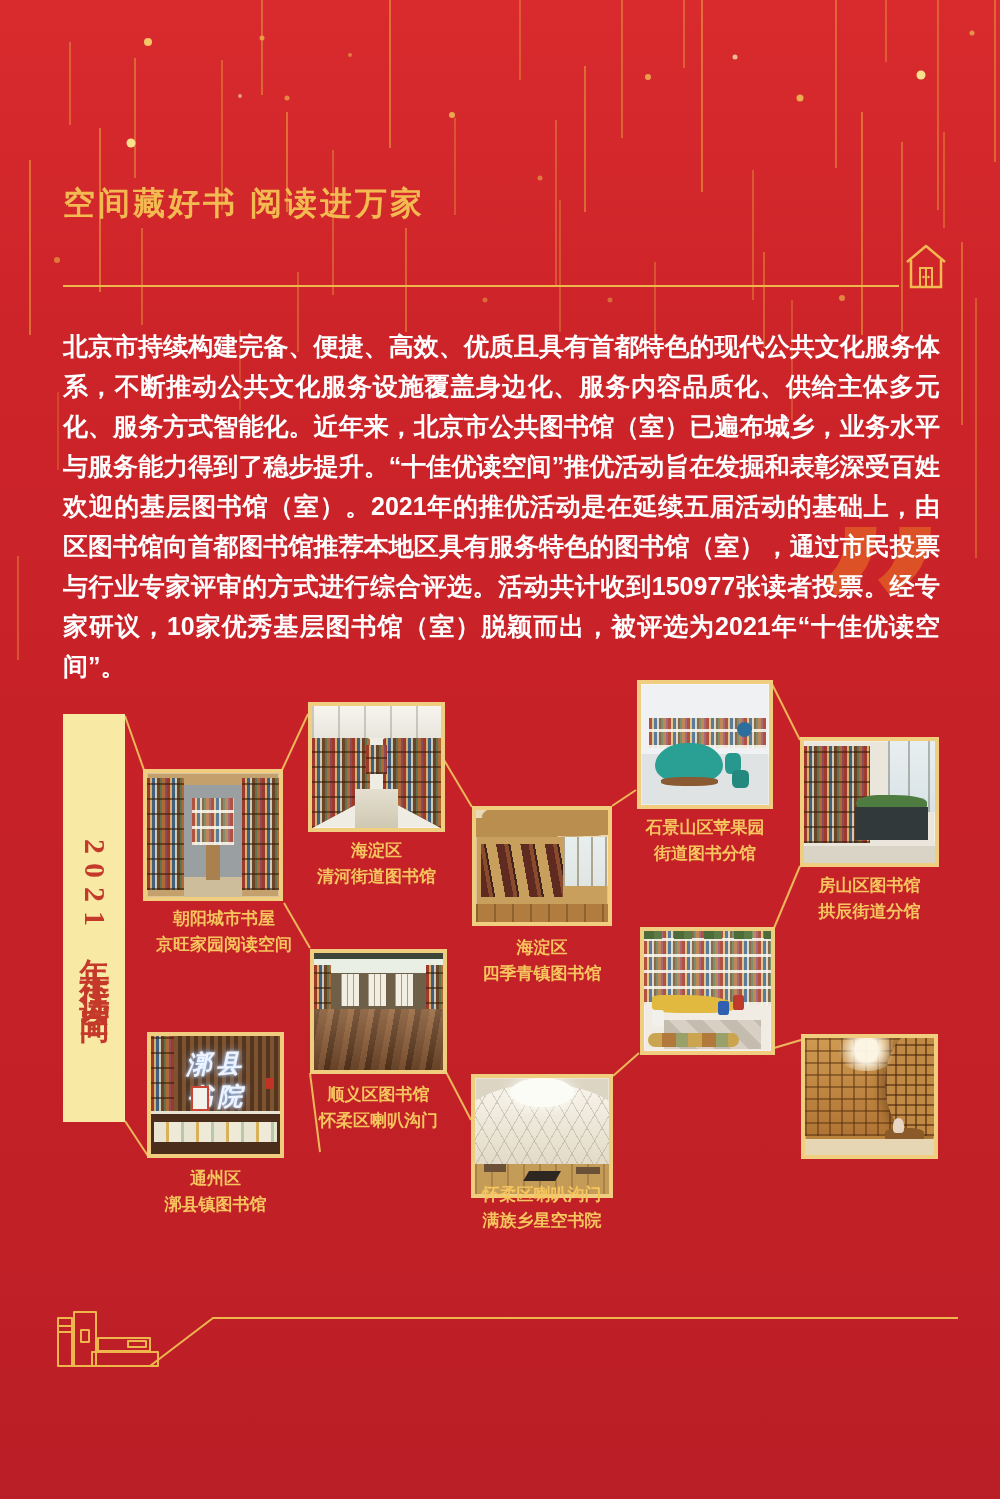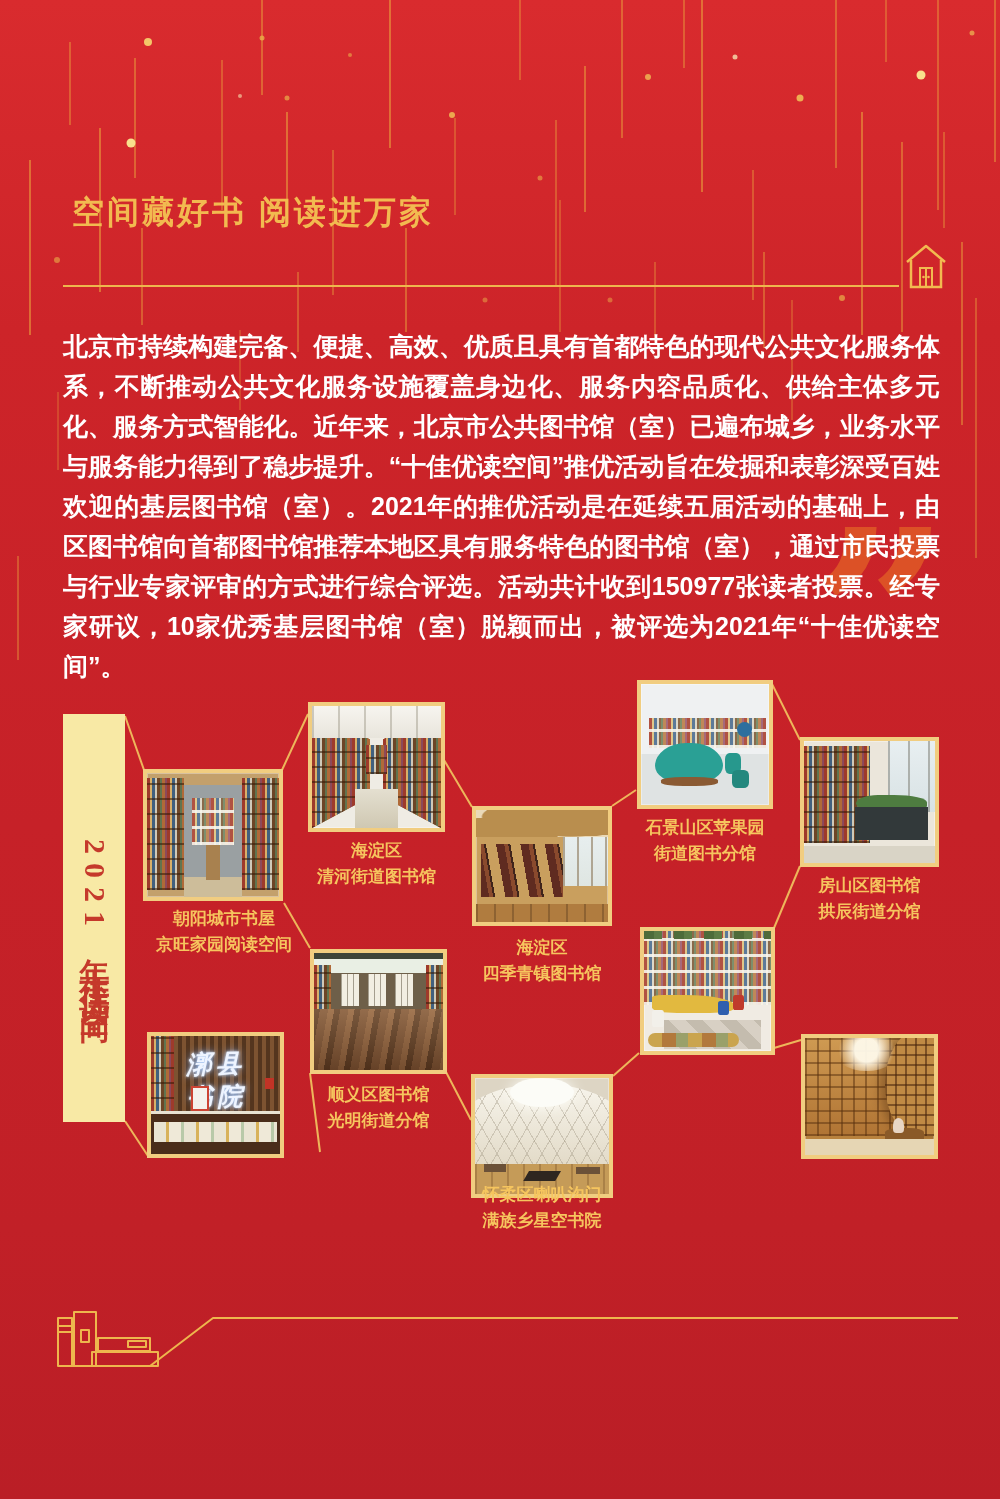--- a/index.html
+++ b/index.html
@@ -4,21 +4,21 @@
 <style>
   html,body{margin:0;padding:0;background:#7e151b;}
   .poster{
     position:relative;width:1000px;height:1499px;overflow:hidden;
     background:linear-gradient(180deg,#d92b2e 0%,#cd2429 22%,#c62128 55%,#c12027 82%,#ba1e26 100%);
     font-family:"Liberation Sans",sans-serif;
   }
   .streaks,.connectors{position:absolute;left:0;top:0;width:100%;height:100%;pointer-events:none;}
   .streaks{z-index:0}
   .connectors{z-index:1}
-  .title{position:absolute;left:63px;top:182px;margin:9px;font-size:32px;font-weight:bold;
+  .title{position:absolute;left:63px;top:182px;margin:0;font-size:32px;font-weight:bold;
     color:#f2ba50;letter-spacing:3px;z-index:2}
   .subtitle{position:absolute;left:63px;top:228px;margin:0;font-size:32px;font-weight:bold;
     color:#f2ba50;letter-spacing:1px;z-index:2}
   .rule{position:absolute;left:63px;top:285px;width:836px;height:2px;background:#eeb64d;z-index:2}
   .house{position:absolute;left:899px;top:240px;z-index:2}
   .intro{position:absolute;left:63px;top:326px;width:877px;margin:0;font-size:25px;line-height:40px;
     font-weight:bold;color:#ffffff;text-align:justify;z-index:3}
   .quote{position:absolute;left:812px;top:498px;font-family:"DejaVu Serif",serif;font-weight:bold;
     font-size:240px;line-height:1;color:#dc5126;z-index:2}
   .banner{position:absolute;left:63px;top:714px;width:62px;height:408px;background:#f8e9a5;
@@ -337,21 +337,23 @@
 京旺家园阅读空间</div>
   <div class="cap" style="left:288px;top:838px;width:177px">海淀区
 清河街道图书馆</div>
   <div class="cap" style="left:780px;top:873px;width:179px">房山区图书馆
 拱辰街道分馆</div>
   <div class="cap" style="left:617px;top:815px;width:176px">石景山区苹果园
 街道图书分馆</div>
   <div class="cap" style="left:452px;top:935px;width:180px">海淀区
 四季青镇图书馆</div>
   <div class="cap" style="left:290px;top:1082px;width:177px">顺义区图书馆
-光明街道分馆</div>
+怀柔区喇叭沟门</div>
+  <div class="cap" style="left:127px;top:1166px;width:177px">通州区
+漷县镇图书馆</div>
   <div class="cap" style="left:449px;top:1182px;width:186px">怀柔区喇叭沟门
 满族乡星空书院</div>
 
   <svg class="books-deco" width="920" height="80" viewBox="0 0 920 80">
     <g fill="none" stroke="#eeb64d" stroke-width="2" stroke-linejoin="round">
       <path d="M8 66 H100 L163 18 H908"></path>
       <rect x="8" y="18" width="14" height="48"></rect>
       <line x1="8" y1="26" x2="22" y2="26"></line>
         <line x1="8" y1="32" x2="22" y2="32"></line>
       <rect x="24" y="12" width="22" height="54"></rect>

